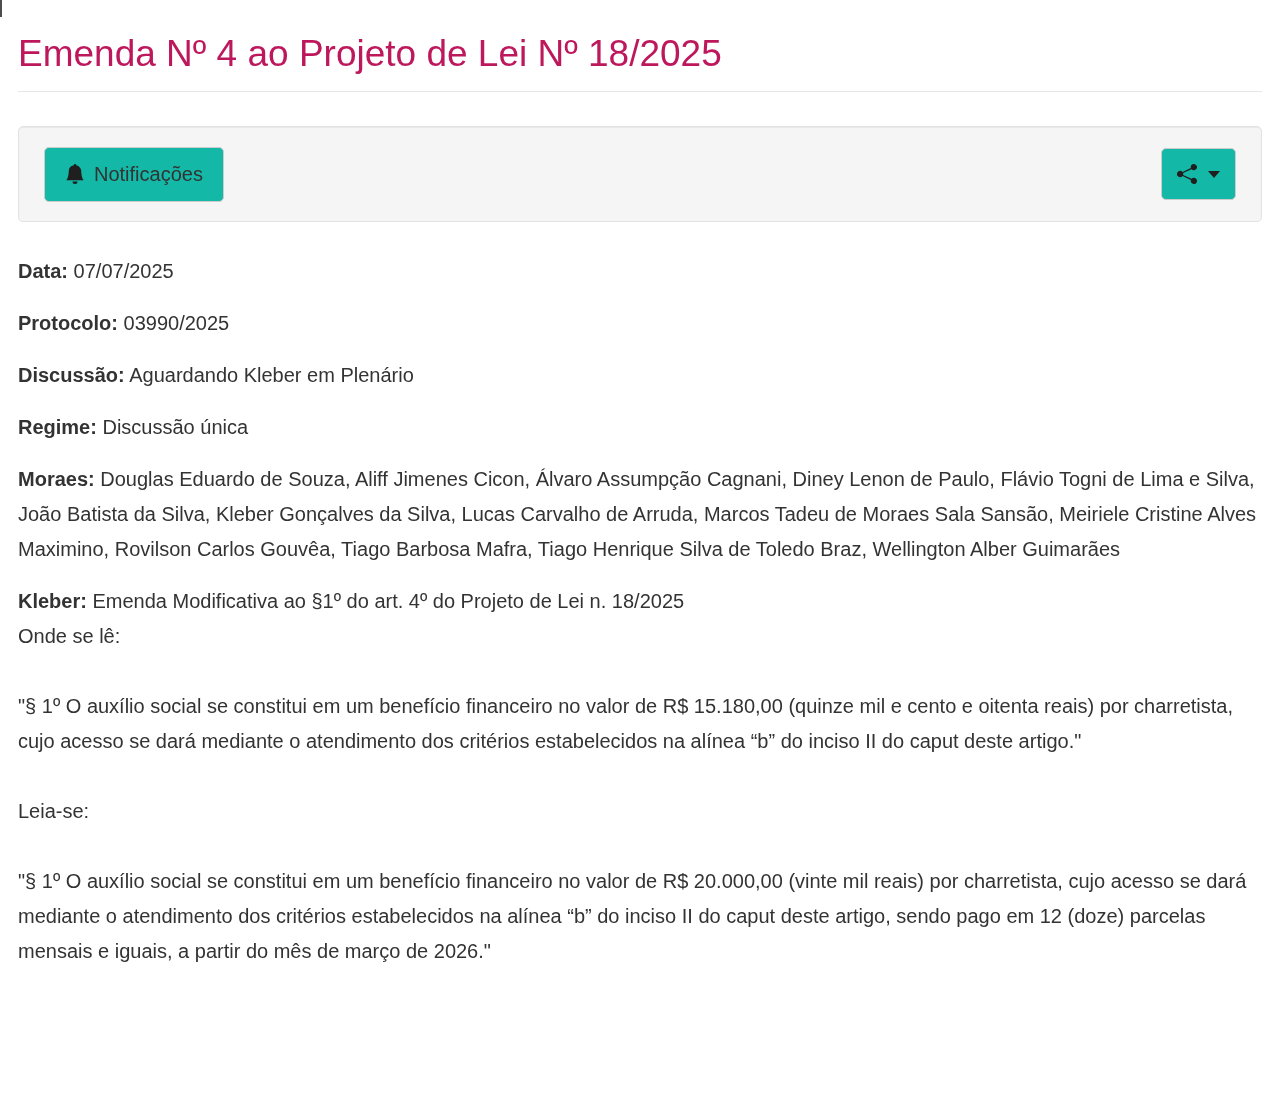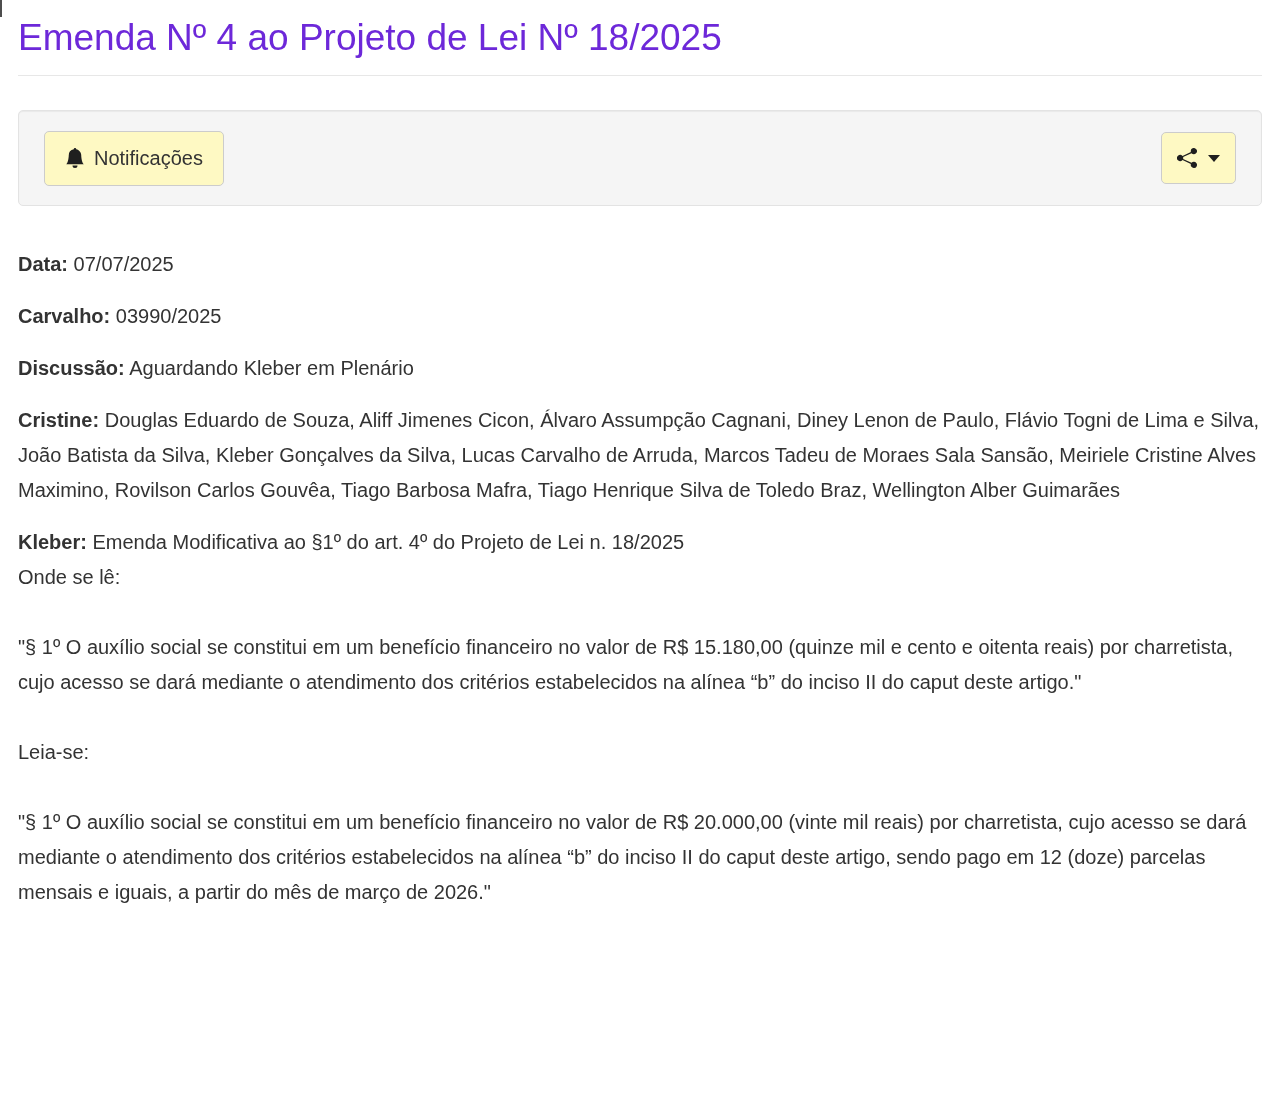--- a/index.html
+++ b/index.html
@@ -18,46 +18,46 @@
     left: 0;
     top: 0;
     width: 2px;
     height: 17px;
     background: #4d4d4d;
   }
   .page {
     padding: 0 18px;
   }
   h1.page-title {
-    margin: 16px 0 0 0;
+    margin: 32px 0 0 0;
     font-size: 37px;
     line-height: 44px;
     font-weight: 400;
-    color: #6d28d9;
+    color: #be185d;
     letter-spacing: 0;
   }
   hr.title-rule {
     border: 0;
     border-top: 1px solid #e7e7e7;
     margin: 15px 0 0 0;
   }
   .toolbar {
     margin-top: 34px;
     background: #f5f5f5;
     border: 1px solid #e3e3e3;
     border-radius: 5px;
     box-shadow: inset 0 1px 1px rgba(0,0,0,0.05);
     padding: 20px 25px;
     height: 96px;
     display: flex;
     align-items: center;
     justify-content: space-between;
   }
   .btn {
-    background: #fef9c3;
+    background: #14b8a6;
     border: 1px solid #cccccc;
     border-radius: 5px;
     color: #333333;
     font-family: "Liberation Sans", sans-serif;
     font-size: 20px;
     line-height: 27px;
     padding: 13px 20px;
     display: inline-flex;
     align-items: center;
     gap: 9px;
@@ -67,21 +67,21 @@
   .btn svg { display: block; fill: #1f1f1f; }
   .btn-share { padding: 15px 15px; }
   .caret-down {
     width: 0;
     height: 0;
     border-left: 6px solid transparent;
     border-right: 6px solid transparent;
     border-top: 7px solid #1f1f1f;
     margin-left: 2px;
   }
-  .content { margin-top: 41px; }
+  .content { margin-top: 32px; }
   .meta-row {
     margin: 0 0 17px 0;
     font-size: 20px;
     line-height: 35px;
   }
   .meta-row .label { font-weight: 700; }
   .meta-row .value { white-space: pre-line; }
 </style>
 </head>
 <body>
@@ -112,29 +112,33 @@
       <span class="caret-down"></span>
     </button>
   </div>
 
   <div class="content">
     <p class="meta-row">
       <strong class="label">Data:</strong>
       <span class="value">07/07/2025</span>
     </p>
     <p class="meta-row">
-      <strong class="label">Carvalho:</strong>
+      <strong class="label">Protocolo:</strong>
       <span class="value">03990/2025</span>
     </p>
     <p class="meta-row">
       <strong class="label">Discussão:</strong>
       <span class="value">Aguardando Kleber em Plenário</span>
     </p>
     <p class="meta-row">
-      <strong class="label">Cristine:</strong>
+      <strong class="label">Regime:</strong>
+      <span class="value">Discussão única</span>
+    </p>
+    <p class="meta-row">
+      <strong class="label">Moraes:</strong>
       <span class="value">Douglas Eduardo de Souza, Aliff Jimenes Cicon, Álvaro Assumpção Cagnani, Diney Lenon de Paulo, Flávio Togni de Lima e Silva, João Batista da Silva, Kleber Gonçalves da Silva, Lucas Carvalho de Arruda, Marcos Tadeu de Moraes Sala Sansão, Meiriele Cristine Alves Maximino, Rovilson Carlos Gouvêa, Tiago Barbosa Mafra, Tiago Henrique Silva de Toledo Braz, Wellington Alber Guimarães</span>
     </p>
     <p class="meta-row">
       <strong class="label">Kleber:</strong>
       <span class="value">Emenda Modificativa ao §1º do art. 4º do Projeto de Lei n. 18/2025
 Onde se lê:
 
 "§ 1º O auxílio social se constitui em um benefício financeiro no valor de R$ 15.180,00 (quinze mil e cento e oitenta reais) por charretista, cujo acesso se dará mediante o atendimento dos critérios estabelecidos na alínea “b” do inciso II do caput deste artigo."
 
 Leia-se:

